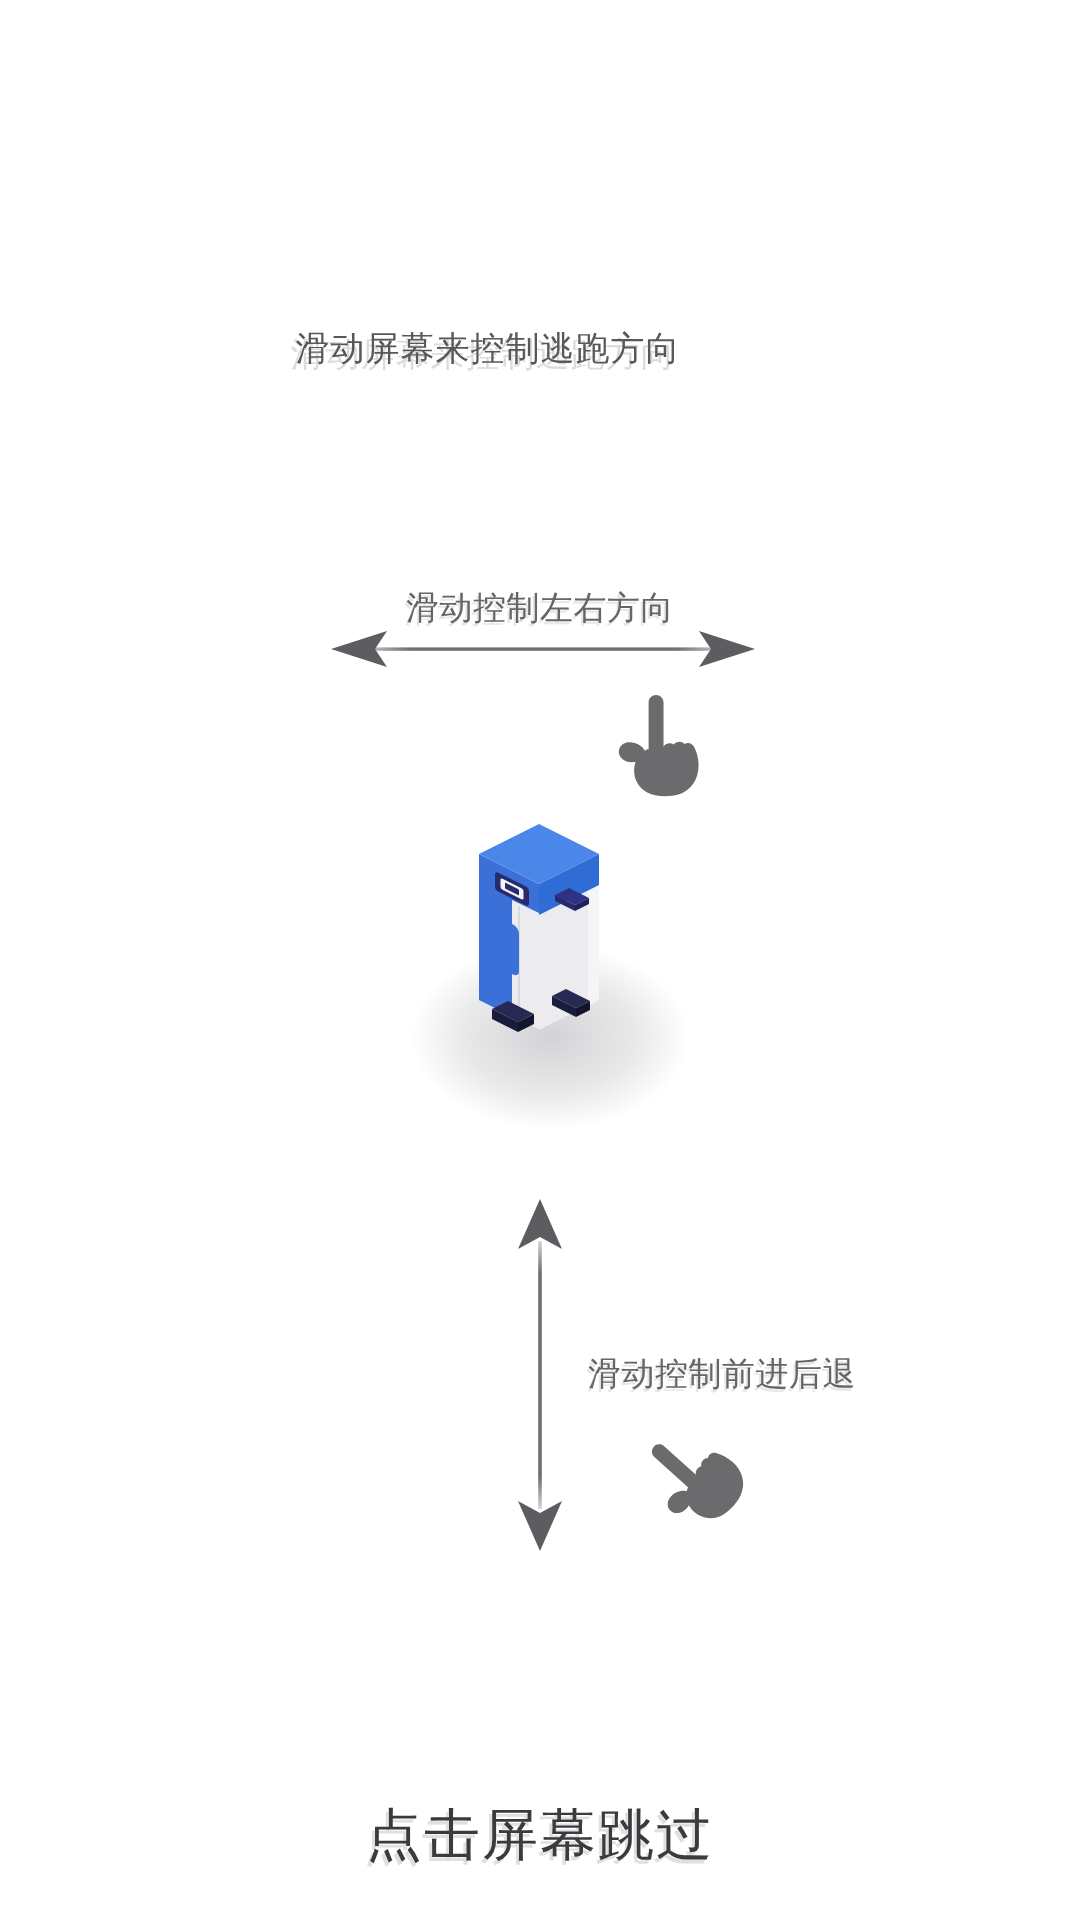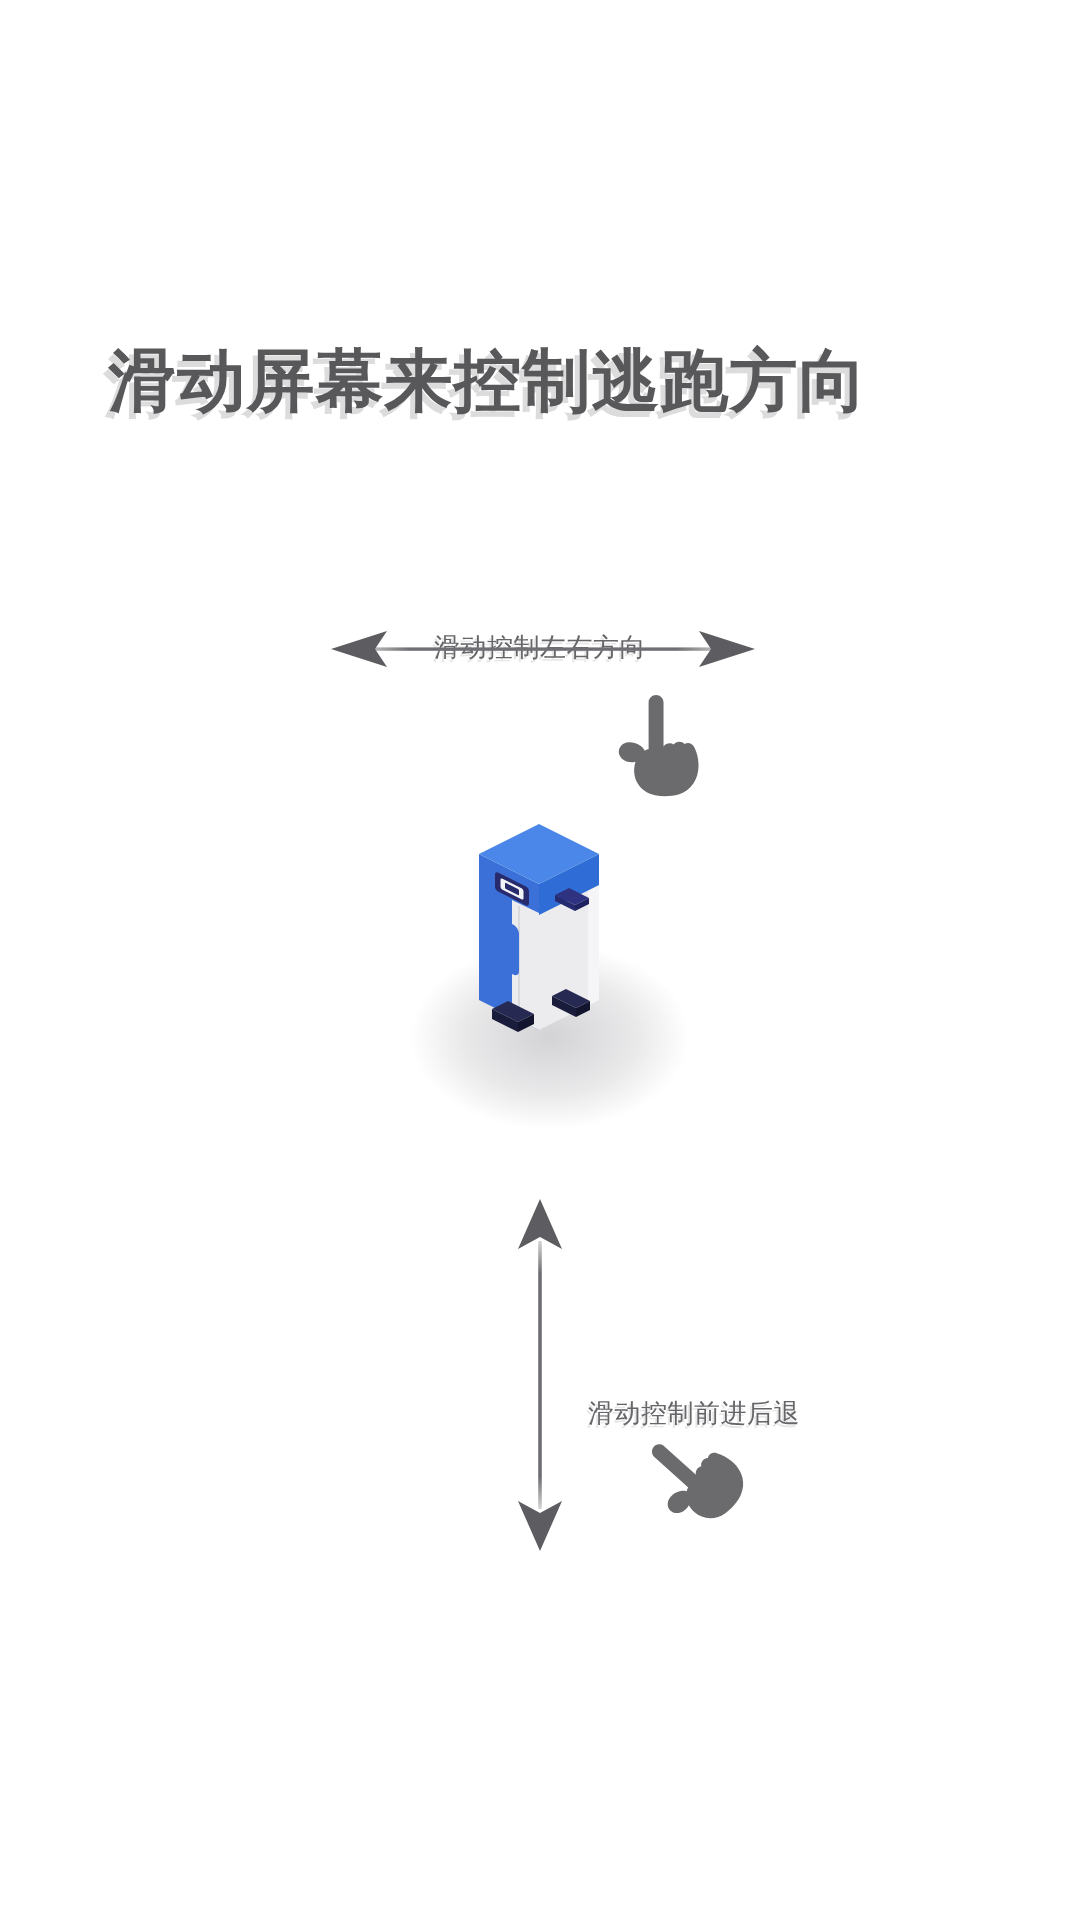--- a/index.html
+++ b/index.html
@@ -7,27 +7,27 @@
     --arrow-color:#5d5d61; --hand-color:#6b6b6e;
     --box-top:#4b87e9; --box-left:#3a70d8; --box-cap:#2f6cd6;
     --box-white:#ececef; --box-white-light:#f5f5f7;
     --box-navy:#272b6d; --box-navy-dark:#1f2260;
   }
   *{margin:0;padding:0;box-sizing:border-box;}
   html,body{width:1080px;height:1920px;background:var(--bg);overflow:hidden;}
   body{font-family:"Liberation Sans","DejaVu Sans",sans-serif;}
   .screen{position:relative;width:1080px;height:1920px;background:var(--bg);}
   .title{
-    position:absolute;left:488px;top:336px;transform:translateX(-50%);
-    white-space:nowrap;font-size:68px;font-weight:bold;color:var(--title-color);
+    position:absolute;left:488px;top:326px;transform:translateX(-50%);
+    white-space:nowrap;font-size:34px;font-weight:normal;color:var(--title-color);
     letter-spacing:1px;text-shadow:-5px 6px 0 #dcdcdc;
   }
   .hint{
-    position:absolute;white-space:nowrap;font-size:26px;color:var(--hint-color);
-    text-shadow:-2px 3px 0 #e7e7e7;letter-spacing:0.5px;margin-top:44px;
+    position:absolute;white-space:nowrap;font-size:33px;color:var(--hint-color);
+    text-shadow:-2px 3px 0 #e7e7e7;letter-spacing:0.5px;
   }
   .hint-horizontal{left:540px;top:586px;transform:translateX(-50%);}
   .hint-vertical{left:588px;top:1352px;text-align:center;}
   .h-arrow{position:absolute;left:329px;top:629px;width:428px;height:40px;}
   .v-arrow{position:absolute;left:514px;top:1197px;width:52px;height:356px;}
   .hand-up{position:absolute;left:615px;top:693px;width:84px;height:105px;}
   .hand-diag{position:absolute;left:650px;top:1428px;width:82px;height:102px;transform:rotate(-48deg);}
   .mascot{position:absolute;left:470px;top:815px;width:170px;height:245px;z-index:2;}
   .mascot-shadow{
     position:absolute;left:405px;top:948px;width:290px;height:185px;z-index:1;
@@ -128,14 +128,15 @@
   <svg class="hand-diag" viewBox="0 0 90 112" aria-hidden="true">
     <path style="fill:var(--hand-color)" d="M44,2 C48.4,2 52,5.6 52,10 L52,57
       C54.5,53.5 59.5,52.5 63,55 C65.5,51.5 71.5,51 74.5,54.5 C78,52 83,53.5 85,58
       C88,64 89.5,70.5 89.5,77.5 C89.5,92.5 81.5,104.5 68,108.5
       C57.5,111.5 42.5,111 34,106 C25.5,101 20.5,92.5 20.5,83
       C20.5,79.5 21,76.5 22,73.5 C14.5,75.5 6.5,72 4.5,65.5
       C2.5,59 7.5,53 14.5,52.5 C22.5,52 29,56 32,61.5
       C33.5,60.5 35,60 36,60 L36,10 C36,5.6 39.6,2 44,2 Z"></path>
   </svg>
 
+  <div class="skip">点击屏幕跳过</div>
 
 </div>
 
 </body></html>

